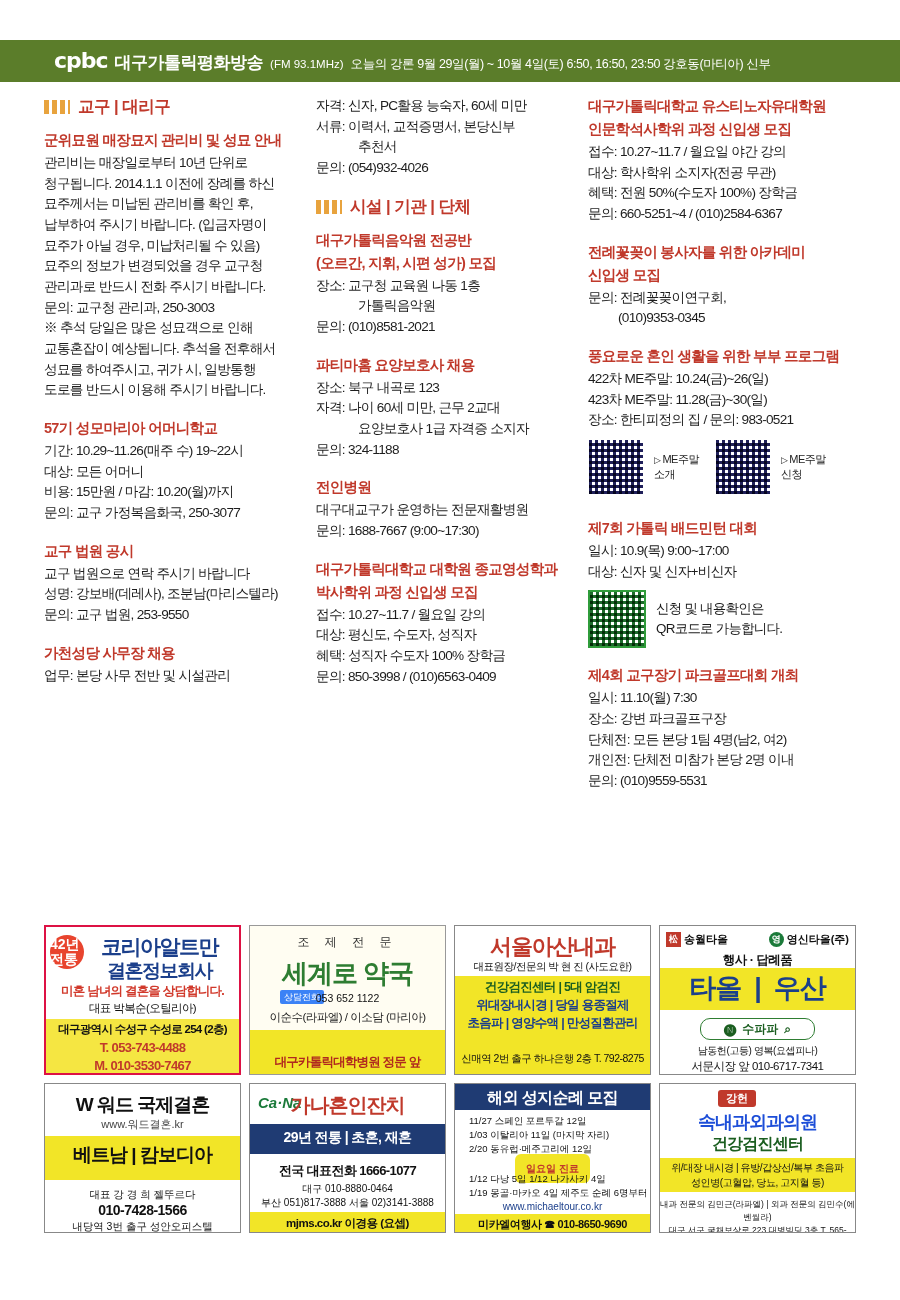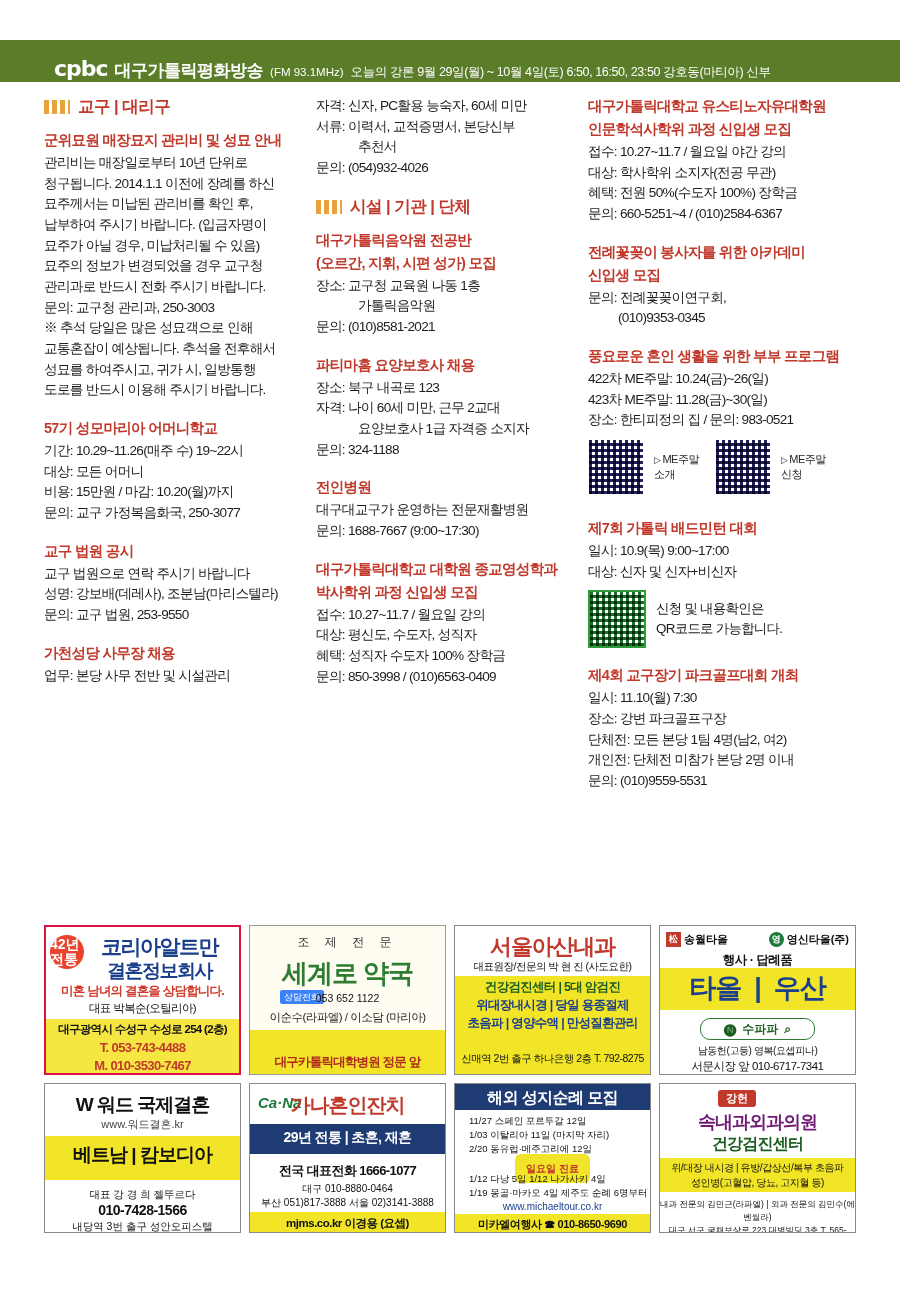--- a/index.html
+++ b/index.html
@@ -8,21 +8,21 @@
     background:#ffffff;
     font-family:"Liberation Sans", sans-serif;
     color:#1a1a1a;
     overflow:hidden;
   }
   .page{position:relative;width:900px;height:1300px;box-sizing:border-box;padding:0;}
 
   
   .topbar{
     position:absolute;left:0;top:40px;width:900px;height:42px;
-    background:#5b7d2a;color:#ffffff;display:flex;align-items:flex-end;
+    background:#5b7d2a;color:#ffffff;display:flex;align-items:center;
   }
   .topbar-inner{display:flex;align-items:baseline;gap:7px;padding-left:54px;white-space:nowrap;}
   .cpbc{font-family:"DejaVu Sans", sans-serif;font-weight:bold;font-size:22px;letter-spacing:-1px;color:#fff;}
   .brandko{font-size:17px;font-weight:bold;letter-spacing:-0.5px;}
   .freq{font-size:11.5px;}
   .sched{font-size:12.5px;letter-spacing:-0.4px;}
 
   
   .cols{position:absolute;left:0;top:96px;width:900px;height:820px;}
   .col{position:absolute;top:0;width:262px;}
@@ -143,21 +143,21 @@
     display:flex;align-items:center;justify-content:center;font-size:10px;font-weight:bold;color:#c0392b;border-radius:6px;}
   .ad7 .t3{top:88px;font-size:9.5px;color:#111;text-align:left;padding-left:14px;line-height:1.45;}
   .ad7 .t4{top:117px;font-size:10px;color:#1b3f8b;}
   .ad7 .bar2{position:absolute;left:0;right:0;top:130px;height:20px;background:#f2e527;}
   .ad7 .b1{top:133px;font-size:11px;font-weight:bold;color:#111;letter-spacing:-0.4px;}
 
   
   .ad8{background:#ffffff;border:1px solid #888;}
   .ad8 .tag{position:absolute;left:58px;top:6px;background:#c0392b;color:#fff;font-size:11px;
     padding:1px 8px;border-radius:3px;font-weight:bold;}
-  .ad8 .t1{top:26px;font-size:18px;font-weight:bold;color:#701a75;letter-spacing:-1px;}
+  .ad8 .t1{top:26px;font-size:18px;font-weight:bold;color:#1d4ed8;letter-spacing:-1px;}
   .ad8 .t2{top:50px;font-size:16px;font-weight:bold;color:#1b5e20;letter-spacing:-0.8px;}
   .ad8 .bar{position:absolute;left:0;right:0;top:74px;height:34px;background:#f2e527;}
   .ad8 .b1{top:77px;font-size:10px;color:#111;letter-spacing:-0.4px;}
   .ad8 .b2{top:92px;font-size:10px;color:#111;letter-spacing:-0.4px;}
   .ad8 .b3{top:114px;font-size:8.5px;color:#111;line-height:1.5;}
 </style>
 </head>
 <body>
 
 <div class="page">

